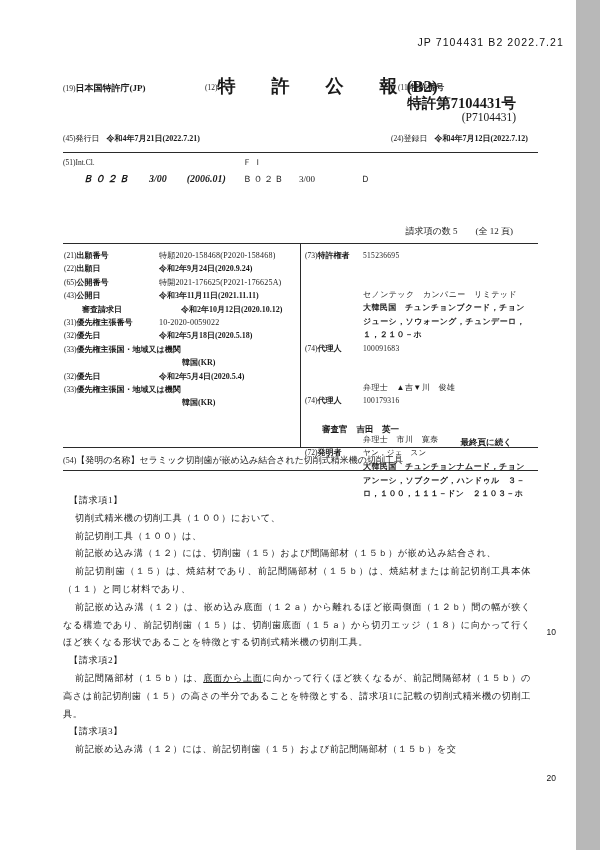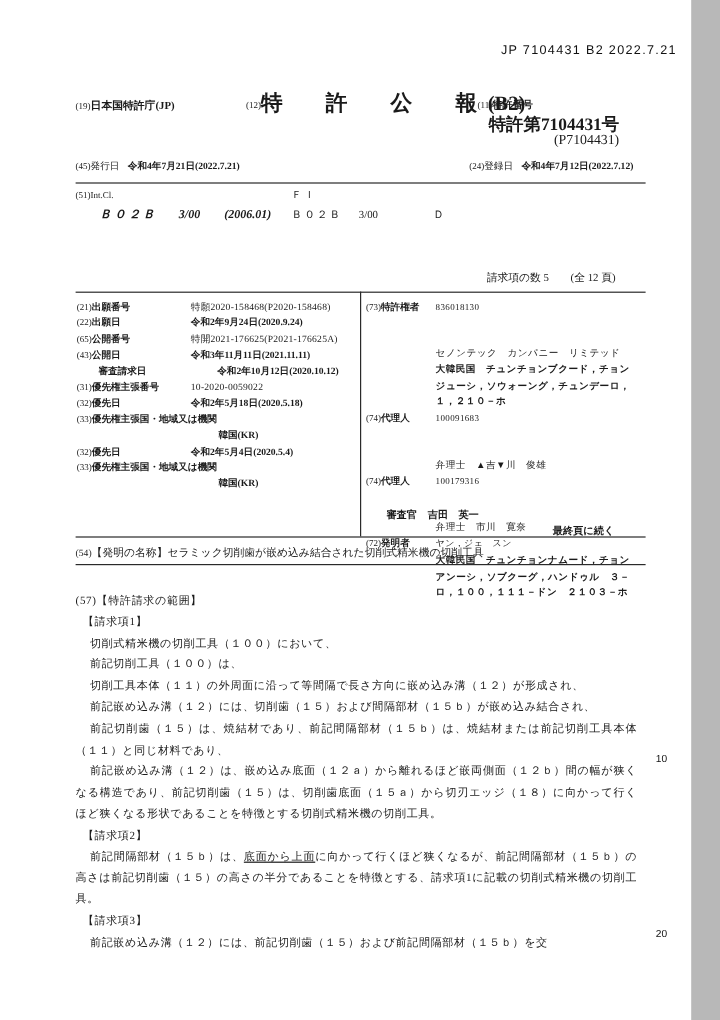--- a/index.html
+++ b/index.html
@@ -286,21 +286,21 @@
     <span class="indent">韓国(KR)</span>
     <span class="row">
       <span class="code"><span class="p">(32)</span><span>優先日</span></span><span class="val">令和2年5月4日(2020.5.4)</span>
     </span>
     <span class="wide"><span class="p">(33)</span><span>優先権主張国・地域又は機関</span></span>
     <span class="indent">韓国(KR)</span>
   </div>
 
   <div class="abs" id="biblio-right">
     <span class="row">
-      <span class="code"><span class="p">(73)</span><span>特許権者</span></span><span class="idnum">836018130</span>
+      <span class="code"><span class="p">(73)</span><span>特許権者</span></span><span class="idnum">515236695</span>
     </span>
     <span class="name">セノンテック　カンパニー　リミテッド</span>
     <span class="addr">大韓民国　チュンチョンブクード，チョン</span>
     <span class="addr">ジューシ，ソウォーング，チュンデーロ，</span>
     <span class="addr">１，２１０－ホ</span>
     <span class="row">
       <span class="code"><span class="p">(74)</span><span>代理人</span></span><span class="idnum">100091683</span>
     </span>
     <span class="name">弁理士　▲吉▼川　俊雄</span>
     <span class="row">
@@ -322,25 +322,23 @@
 
   <div class="abs rule" id="rule-3"></div>
 
   <div class="abs" id="invention-title">
     <span class="p">(54)</span><span>【発明の名称】</span><span>セラミック切削歯が嵌め込み結合された切削式精米機の切削工具</span>
   </div>
 
   <div class="abs rule" id="rule-4"></div>
 
   <div class="abs" id="claims">
-    <span class="hdr"><span>(57)</span><span>【特許請求の範囲】</span></span>
     <span class="claim-head">【請求項1】</span>
     <p>切削式精米機の切削工具（１００）において、</p>
     <p>前記切削工具（１００）は、</p>
-    <p>切削工具本体（１１）の外周面に沿って等間隔で長さ方向に嵌め込み溝（１２）が形成され、</p>
     <p>前記嵌め込み溝（１２）には、切削歯（１５）および間隔部材（１５ｂ）が嵌め込み結合され、</p>
     <p>前記切削歯（１５）は、焼結材であり、前記間隔部材（１５ｂ）は、焼結材または前記切削工具本体（１１）と同じ材料であり、</p>
     <p>前記嵌め込み溝（１２）は、嵌め込み底面（１２ａ）から離れるほど嵌両側面（１２ｂ）間の幅が狭くなる構造であり、前記切削歯（１５）は、切削歯底面（１５ａ）から切刃エッジ（１８）に向かって行くほど狭くなる形状であることを特徴とする切削式精米機の切削工具。</p>
     <span class="claim-head">【請求項2】</span>
     <p><span>前記間隔部材（１５ｂ）は、</span><u>底面から上面</u><span>に向かって行くほど狭くなるが、前記間隔部材（１５ｂ）の高さは前記切削歯（１５）の高さの半分であることを特徴とする、請求項1に記載の切削式精米機の切削工具。</span></p>
     <span class="claim-head">【請求項3】</span>
     <p>前記嵌め込み溝（１２）には、前記切削歯（１５）および前記間隔部材（１５ｂ）を交</p>
   </div>
 
   <div class="abs line-no" id="line-no-10">10</div>

